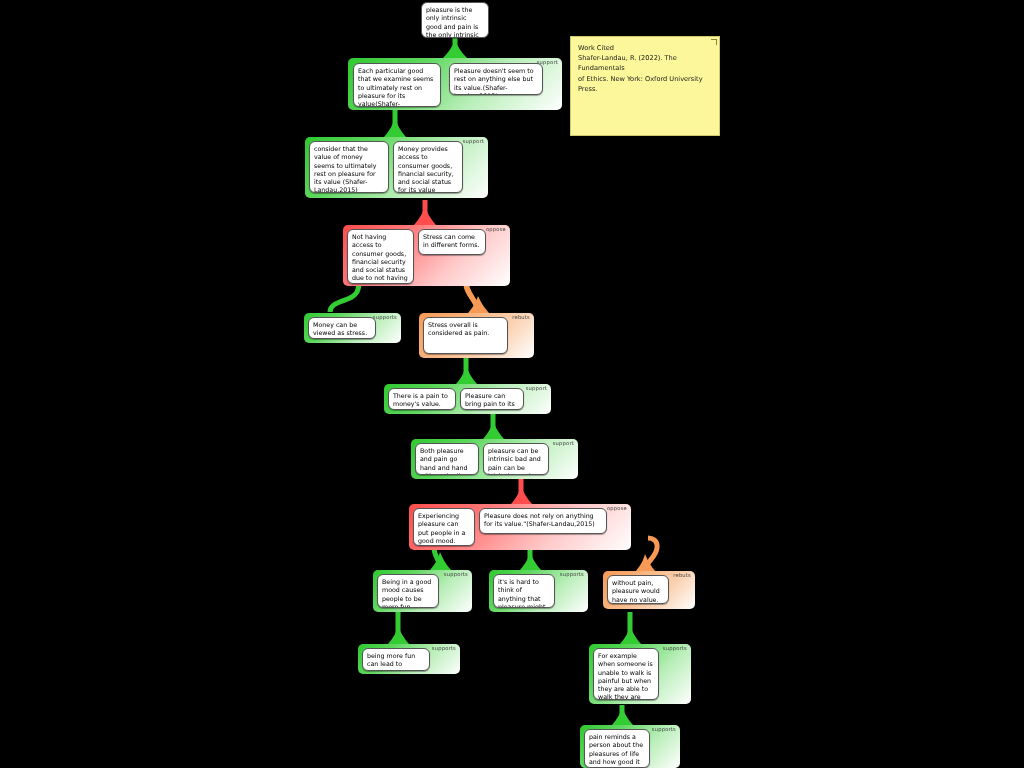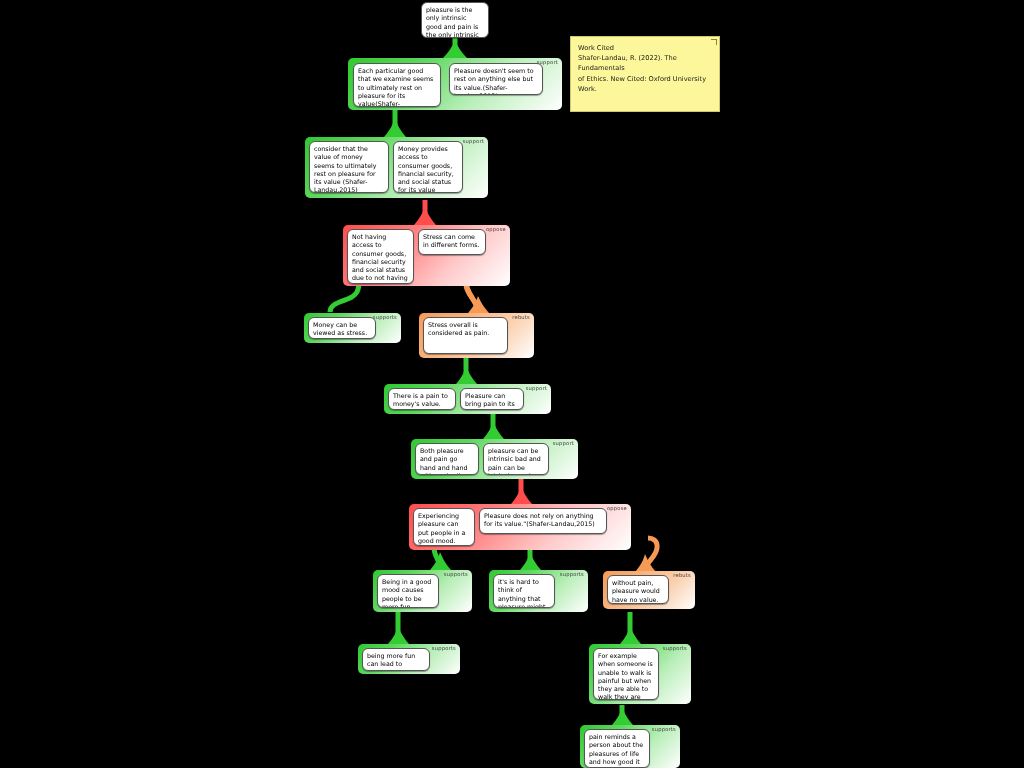--- a/index.html
+++ b/index.html
@@ -88,26 +88,26 @@
       <path d="M388,644 C394,637 396,633 398,626 C401,633 403,637 409,644 Z" fill="#33cc33" stroke="none"></path>
 
       <path d="M630,643 L630,612" stroke="#33cc33" stroke-width="5"></path>
       <path d="M620,644 C626,637 628,633 630,626 C633,633 635,637 641,644 Z" fill="#33cc33" stroke="none"></path>
 
       <path d="M622,724 L622,705" stroke="#33cc33" stroke-width="5"></path>
       <path d="M612,725 C618,718 620,714 622,707 C625,714 627,718 633,725 Z" fill="#33cc33" stroke="none"></path>
     </g>
   </svg>
 
-  <div class="note" style="left:570px;top:36px;width:150px;height:76px;">
+  <div class="note" style="left:570px;top:36px;width:150px;height:100px;">
     <span class="note-corner"></span>
     <span class="t">Work Cited</span>
     <span class="t">Shafer-Landau, R. (2022). The Fundamentals</span>
-    <span class="t">of Ethics. New Cited: Oxford University</span>
-    <span class="t">Work.</span>
+    <span class="t">of Ethics. New York: Oxford University</span>
+    <span class="t">Press.</span>
   </div>
 
   <div class="card" style="left:421px;top:2px;width:68px;height:36px;">
     <span>pleasure is the only intrinsic good and pain is the only intrinsic bad</span>
   </div>
 
   <div class="group support" style="left:348px;top:58px;width:214px;height:52px;">
     <span class="group-label">support</span>
   </div>
   <div class="card" style="left:353px;top:63px;width:88px;height:44px;">

